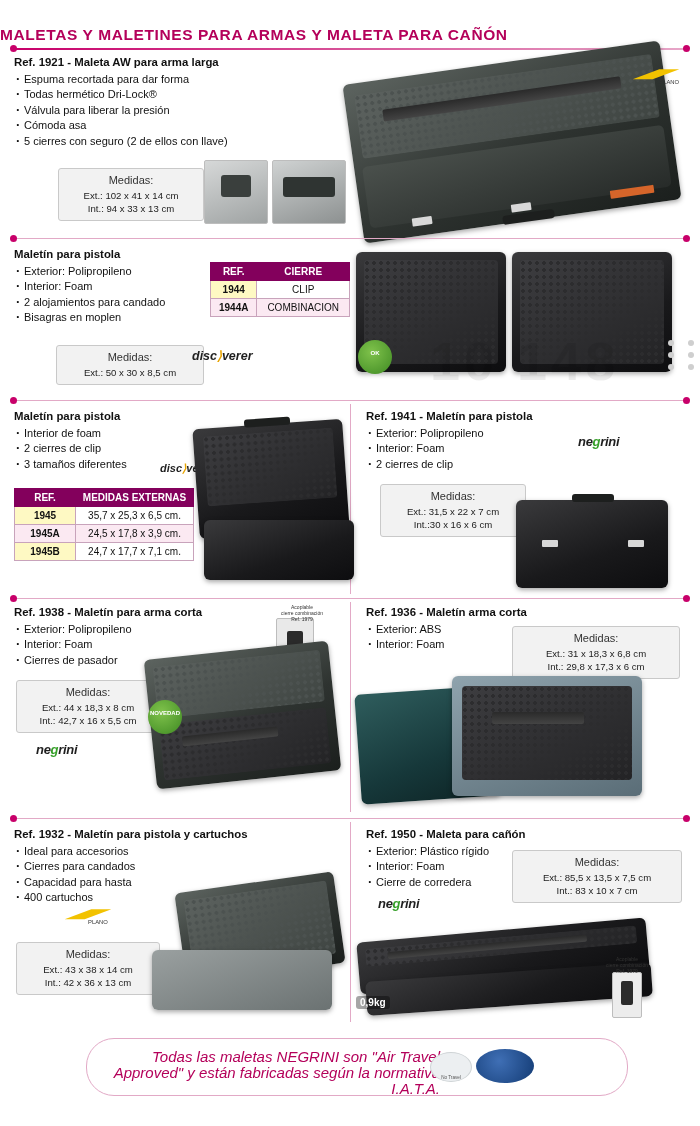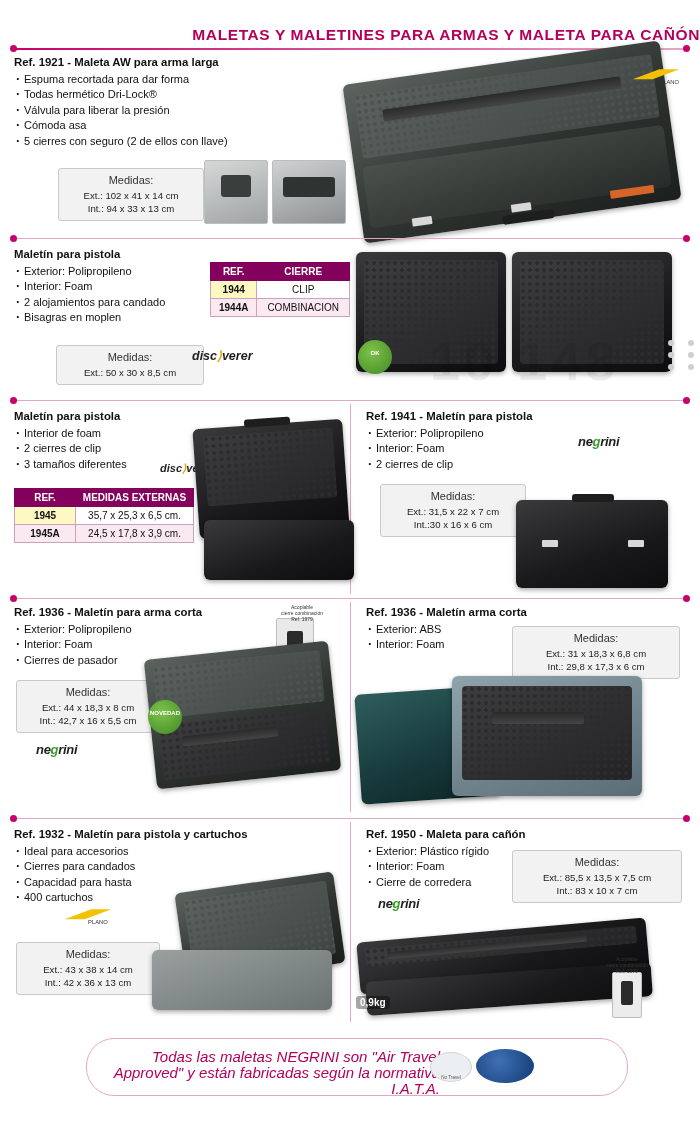--- a/index.html
+++ b/index.html
@@ -9,21 +9,21 @@
     font-family:"Liberation Sans", sans-serif;
     color:#111;
     position:relative;
     overflow:hidden;
   }
   .page{position:relative;width:700px;height:1126px;}
 
   
   .page-title{
     position:absolute;left:0;top:26px;width:700px;
-    text-align:right;
+    text-align:left;
     font-size:15.5px;font-weight:bold;color:#b4005a;
     letter-spacing:.6px;
   }
   .title-rule{
     position:absolute;left:14px;top:48px;width:672px;height:2px;
     background:linear-gradient(to right,#c8006a,#e7a7c8);
   }
   .dot{
     position:absolute;width:7px;height:7px;border-radius:50%;
     background:#c8006a;
@@ -299,20 +299,24 @@
       <th>MEDIDAS EXTERNAS</th>
     </tr>
     <tr>
       <td class="refcol">1945</td>
       <td>35,7 x 25,3 x 6,5 cm.</td>
     </tr>
     <tr class="alt">
       <td class="refcol" style="background:#fbe9f2;">1945A</td>
       <td>24,5 x 17,8 x 3,9 cm.</td>
     </tr>
+    <tr>
+      <td class="refcol">1945B</td>
+      <td>24,7 x 17,7 x 7,1 cm.</td>
+    </tr>
   </tbody>
     </table>
 
   <div class="case black" style="left:196px;top:424px;width:150px;height:110px;transform:rotate(-4deg);">
     <div class="foam dark" style="left:10px;top:8px;width:130px;height:70px;"></div>
     <div class="handle" style="left:52px;top:-6px;width:46px;height:8px;"></div>
   </div>
   <div class="case black" style="left:204px;top:520px;width:150px;height:60px;"></div>
 
   <div class="blk" style="left:366px;top:410px;width:220px;">
@@ -337,21 +341,21 @@
     <div class="latch" style="left:112px;top:40px;width:16px;height:7px;"></div>
   </div>
 
   <div class="sep" style="top:598px;"></div>
   <div class="dot" style="left:10px;top:595px;"></div>
   <div class="dot" style="left:683px;top:595px;"></div>
 
   <div class="vsep" style="left:350px;top:602px;height:210px;"></div>
 
   <div class="blk" style="left:14px;top:606px;width:250px;">
-    <div class="ref-title">Ref. 1936 - Maletín para arma corta</div>
+    <div class="ref-title">Ref. 1938 - Maletín para arma corta</div>
     <ul class="bullets">
       <li>Exterior: Polipropileno</li>
       <li>Interior: Foam</li>
       <li>Cierres de pasador</li>
     </ul>
   </div>
 
   <div class="meas" style="left:16px;top:680px;width:126px;">
     <div class="h">Medidas:</div>
     <div class="l">Ext.: 44 x 18,3 x 8 cm</div>

